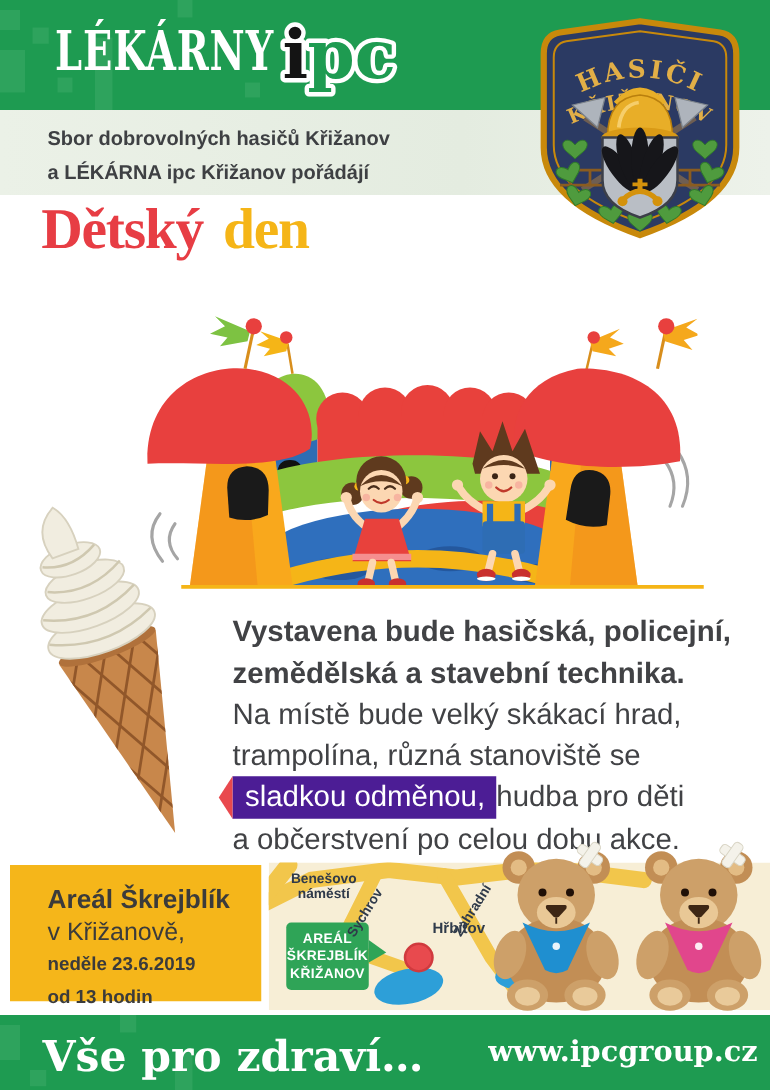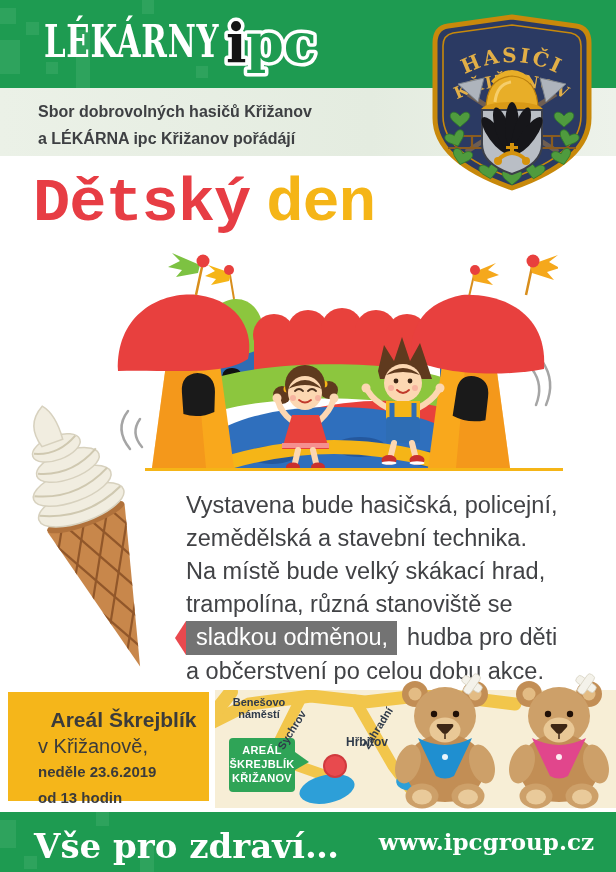--- a/index.html
+++ b/index.html
@@ -14,50 +14,50 @@
          transform-origin:left center;white-space:nowrap;}
   .ipc-logo{position:absolute;left:222px;top:8px;}
   
   .band{position:absolute;left:0;top:88px;width:616px;height:68px;
         background:linear-gradient(90deg,#EBF1E7 0%,#E4ECE0 60%,#EDF2EA 100%);}
   .band .txt{position:absolute;left:38px;top:10px;font-size:16px;font-weight:bold;
              color:#3E4043;line-height:27px;}
   
   .crest{position:absolute;left:424px;top:12px;z-index:5;}
   
-  .title{position:absolute;left:33px;top:168px;margin:0;font-family:Liberation Mono, monospace;
-         font-weight:bold;font-size:62px;letter-spacing:-1px;white-space:nowrap;}
+  .title{position:absolute;left:33px;top:156px;margin:0;font-family:Liberation Serif, serif;
+         font-weight:bold;font-size:46px;letter-spacing:-1px;white-space:nowrap;}
   .title .w1{color:#E73D44;margin-right:16px;}
   .title .w2{color:#F5B517;}
   
   .divider{position:absolute;left:145px;top:468px;width:418px;height:3px;background:#F5B517;z-index:1;}
   .castle{position:absolute;left:102px;top:243px;z-index:2;}
   .icecream{position:absolute;left:2px;top:388px;z-index:3;}
   
   .desc{position:absolute;left:186px;top:489px;width:424px;font-size:23.5px;color:#414245;
         line-height:33px;z-index:2;}
-  .desc .b{font-weight:normal;}
-  .ribbon{display:inline-block;position:relative;background:#737373;color:#fff;
-          padding:0 9px 1px 10px;margin-right:10px;}
+  .desc .b{font-weight:bold;}
+  .ribbon{display:inline-block;position:relative;background:#4c1d95;color:#fff;
+          padding:0 9px 1px 10px;margin-right:0;}
   .ribbon:before{content:"";position:absolute;left:-11px;top:50%;margin-top:-17px;
           border-top:17px solid transparent;border-bottom:17px solid transparent;
           border-right:11px solid #E9494E;}
   
   .ybox{position:absolute;left:8px;top:692px;width:201px;height:109px;background:#F5B61A;
         color:#3B3B3B;padding:15px 0 0 30px;box-sizing:border-box;line-height:26px;z-index:2;}
-  .ybox .venue{font-size:21px;font-weight:bold;text-align:center;}
+  .ybox .venue{font-size:21px;font-weight:bold;}
   .ybox .city{font-size:20px;}
   .ybox .date,.ybox .time{font-size:15px;font-weight:bold;}
   
   .map{position:absolute;left:215px;top:690px;z-index:1;}
   .bears{position:absolute;left:388px;top:664px;z-index:2;}
   
   .slogan{position:absolute;left:34px;top:826px;color:#fff;font-family:"DejaVu Serif",serif;
           font-weight:bold;font-size:34px;z-index:2;}
-  .website{position:absolute;right:40px;top:828px;color:#fff;font-family:"DejaVu Serif",serif;
+  .website{position:absolute;right:28px;top:828px;color:#fff;font-family:"DejaVu Serif",serif;
           font-weight:bold;font-size:23px;z-index:2;}
   svg text{font-family:"Liberation Sans",sans-serif;}
   svg .serif{font-family:"DejaVu Serif",serif;}
 </style>
 </head>
 <body>
 
 <div class="poster">
 
   <div class="header">

